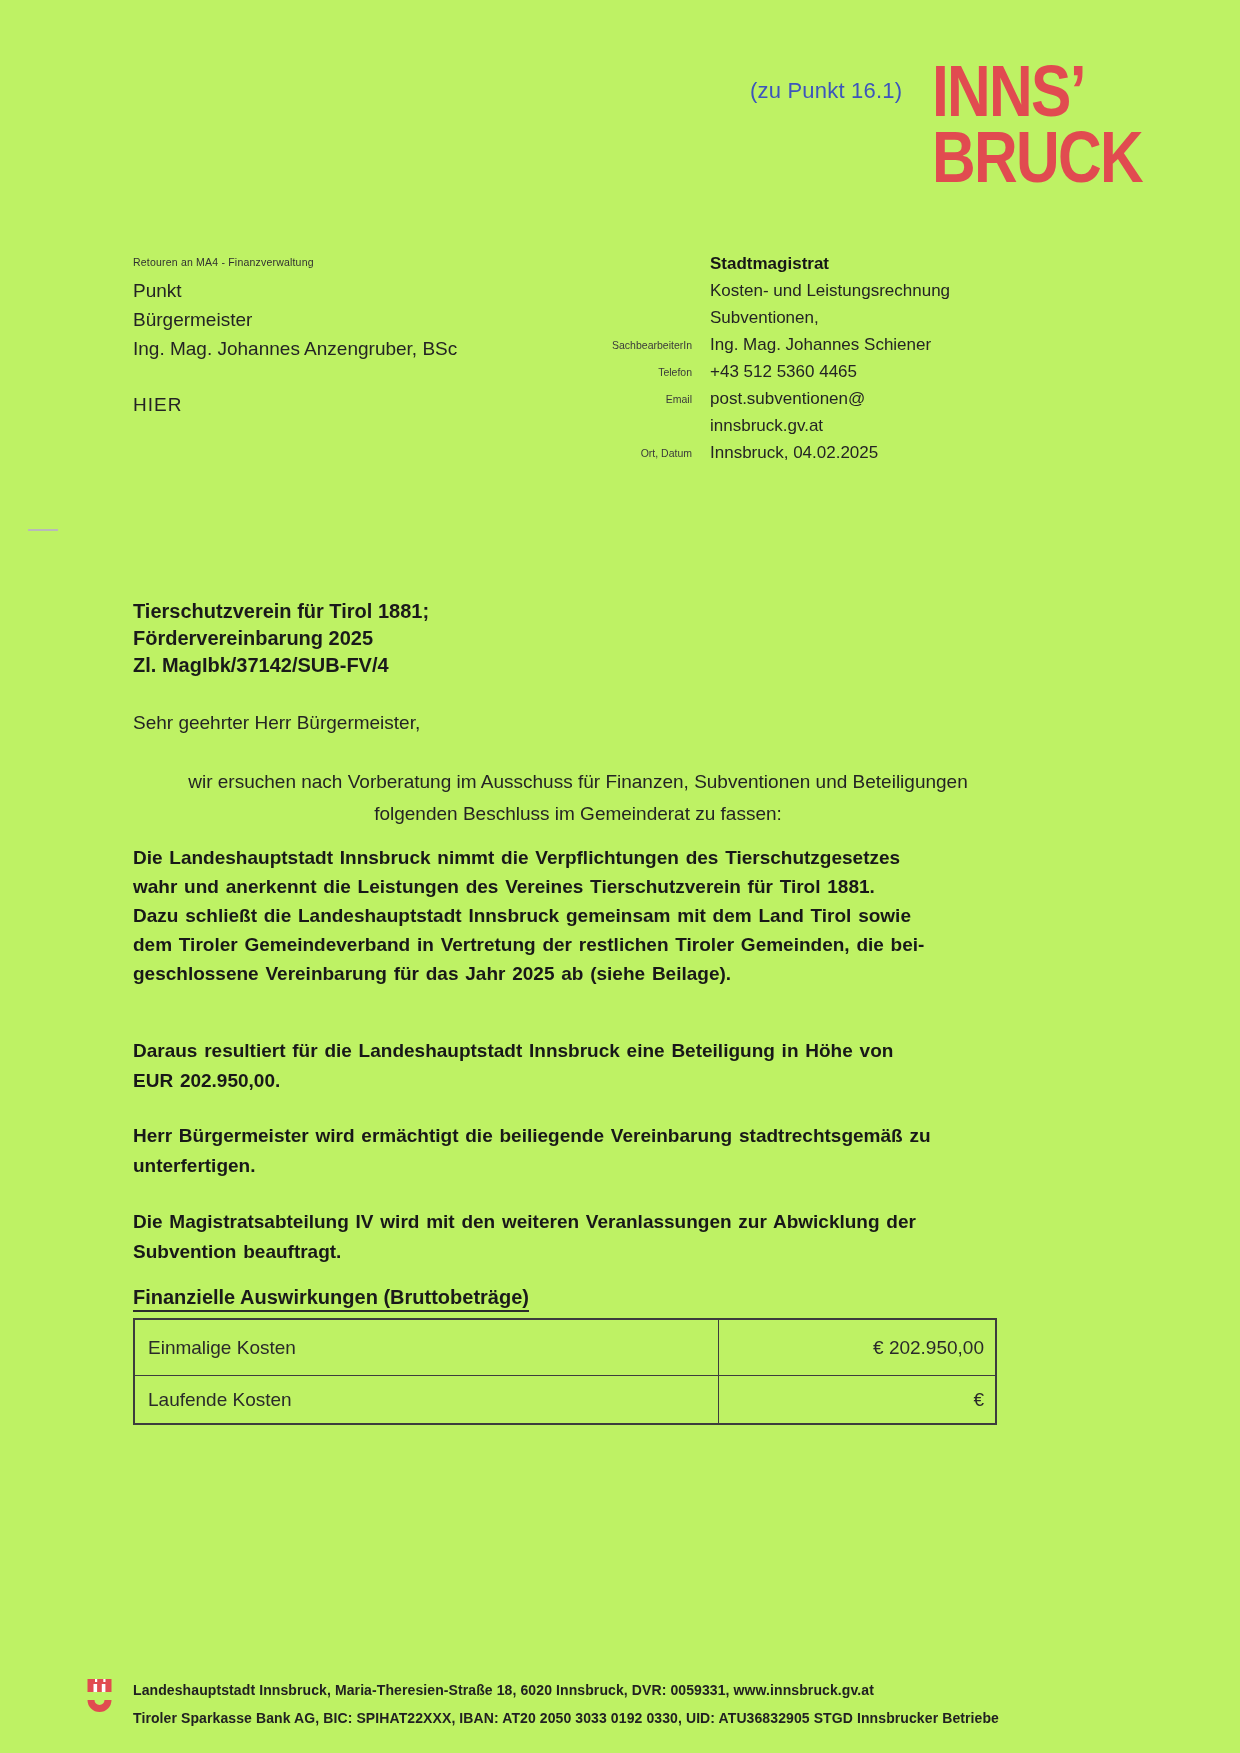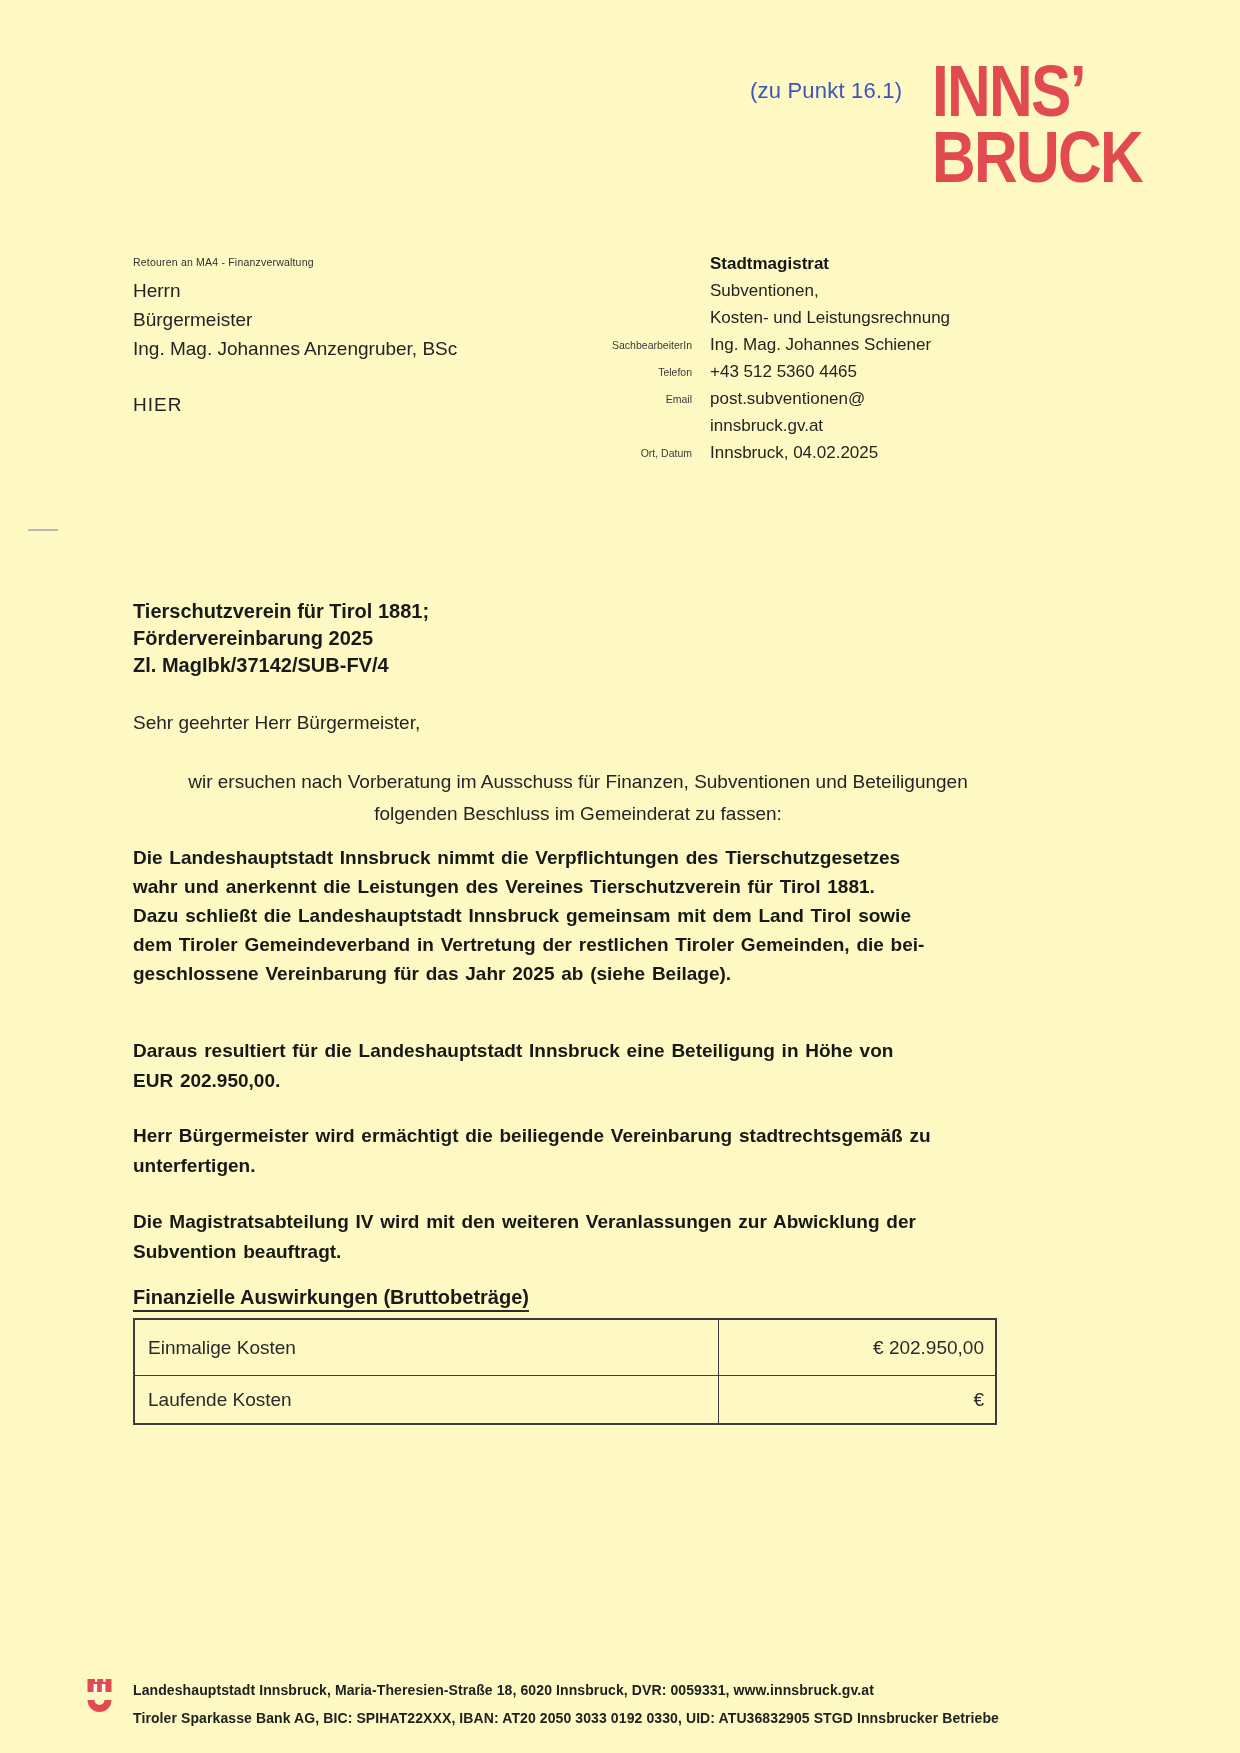--- a/index.html
+++ b/index.html
@@ -1,19 +1,19 @@
 <!DOCTYPE html>
 <html><head>
 <meta charset="utf-8">
 <style>
   html,body{margin:0;padding:0;background:#e9e9e9;}
   .page{
     position:relative;
     width:1240px;height:1753px;
-    background:#fef9c3;
+    background:#bef264;
     font-family:"Liberation Sans","DejaVu Sans",sans-serif;
     color:#1e1e1e;
     overflow:hidden;
     margin:0 auto;
   }
   .multiline{white-space:pre-line;}
 
   
   .ref-note{
     position:absolute;left:750px;top:78px;
@@ -95,38 +95,38 @@
 <div class="page">
 
   <div class="ref-note">(zu Punkt 16.1)</div>
   <div class="logo">
     <div>INNS’</div>
     <div>BRUCK</div>
   </div>
 
   <div class="recipient">
     <div class="return-note">Retouren an MA4 - Finanzverwaltung</div>
-    <div class="recipient-line">Herrn</div>
+    <div class="recipient-line">Punkt</div>
     <div class="recipient-line">Bürgermeister</div>
     <div class="recipient-line">Ing. Mag. Johannes Anzengruber, BSc</div>
     <div class="hier">HIER</div>
   </div>
 
   <div class="sender">
     <div class="sender-row first">
       <div class="sender-label"></div>
       <div class="sender-value">Stadtmagistrat</div>
     </div>
     <div class="sender-row">
       <div class="sender-label"></div>
-      <div class="sender-value">Subventionen,</div>
+      <div class="sender-value">Kosten- und Leistungsrechnung</div>
     </div>
     <div class="sender-row">
       <div class="sender-label"></div>
-      <div class="sender-value">Kosten- und Leistungsrechnung</div>
+      <div class="sender-value">Subventionen,</div>
     </div>
     <div class="sender-row">
       <div class="sender-label">SachbearbeiterIn</div>
       <div class="sender-value">Ing. Mag. Johannes Schiener</div>
     </div>
     <div class="sender-row">
       <div class="sender-label">Telefon</div>
       <div class="sender-value">+43 512 5360 4465</div>
     </div>
     <div class="sender-row">

